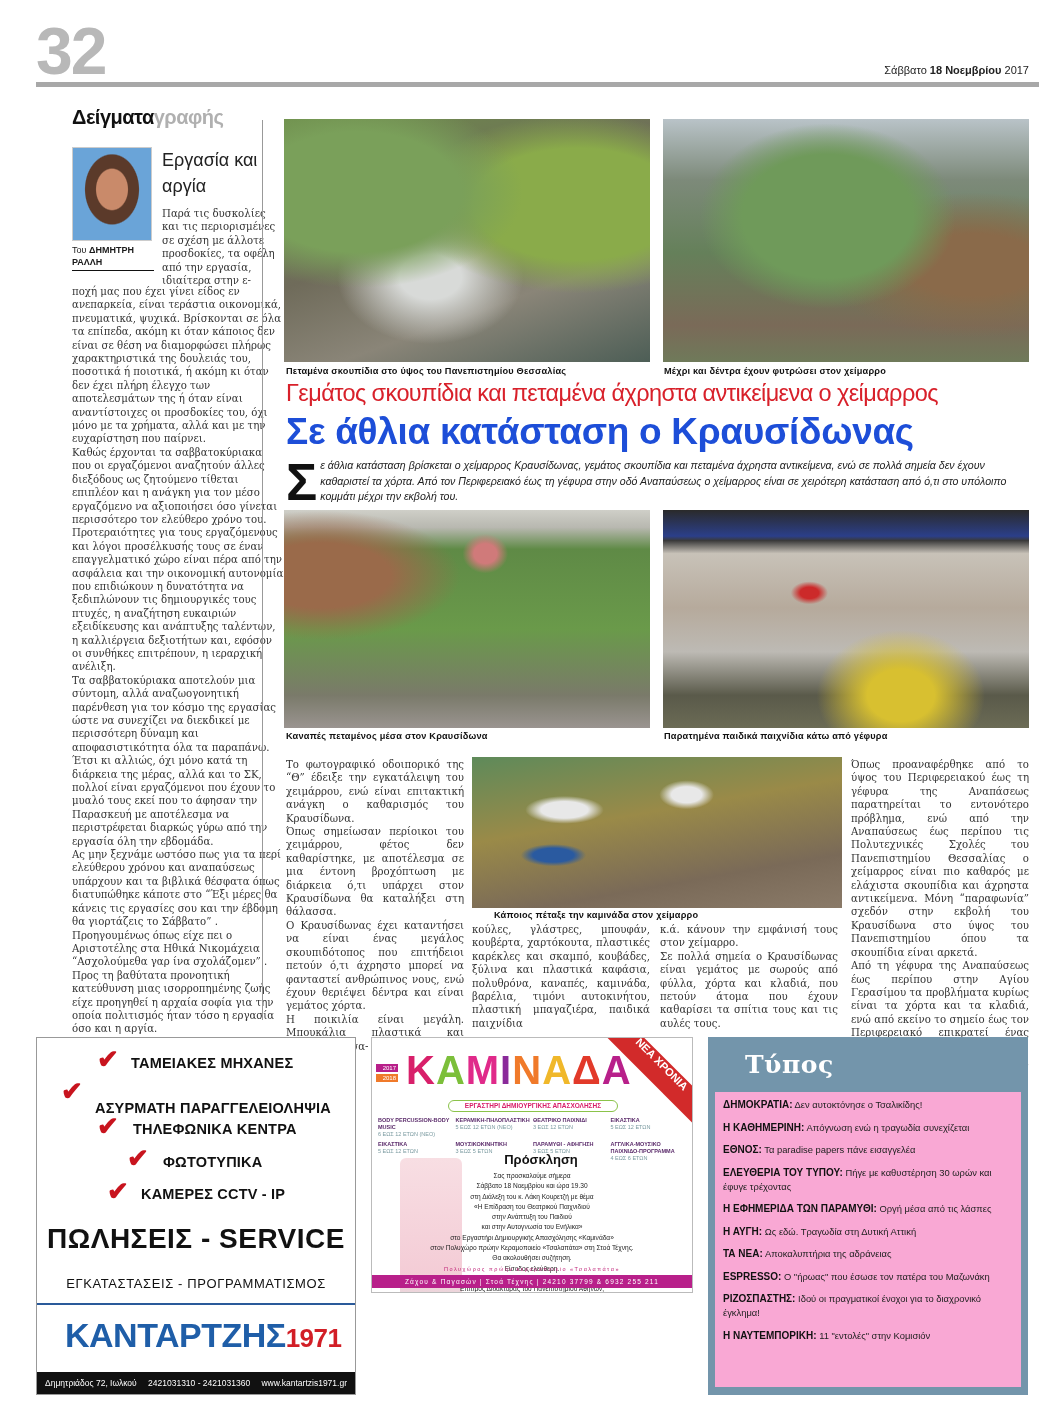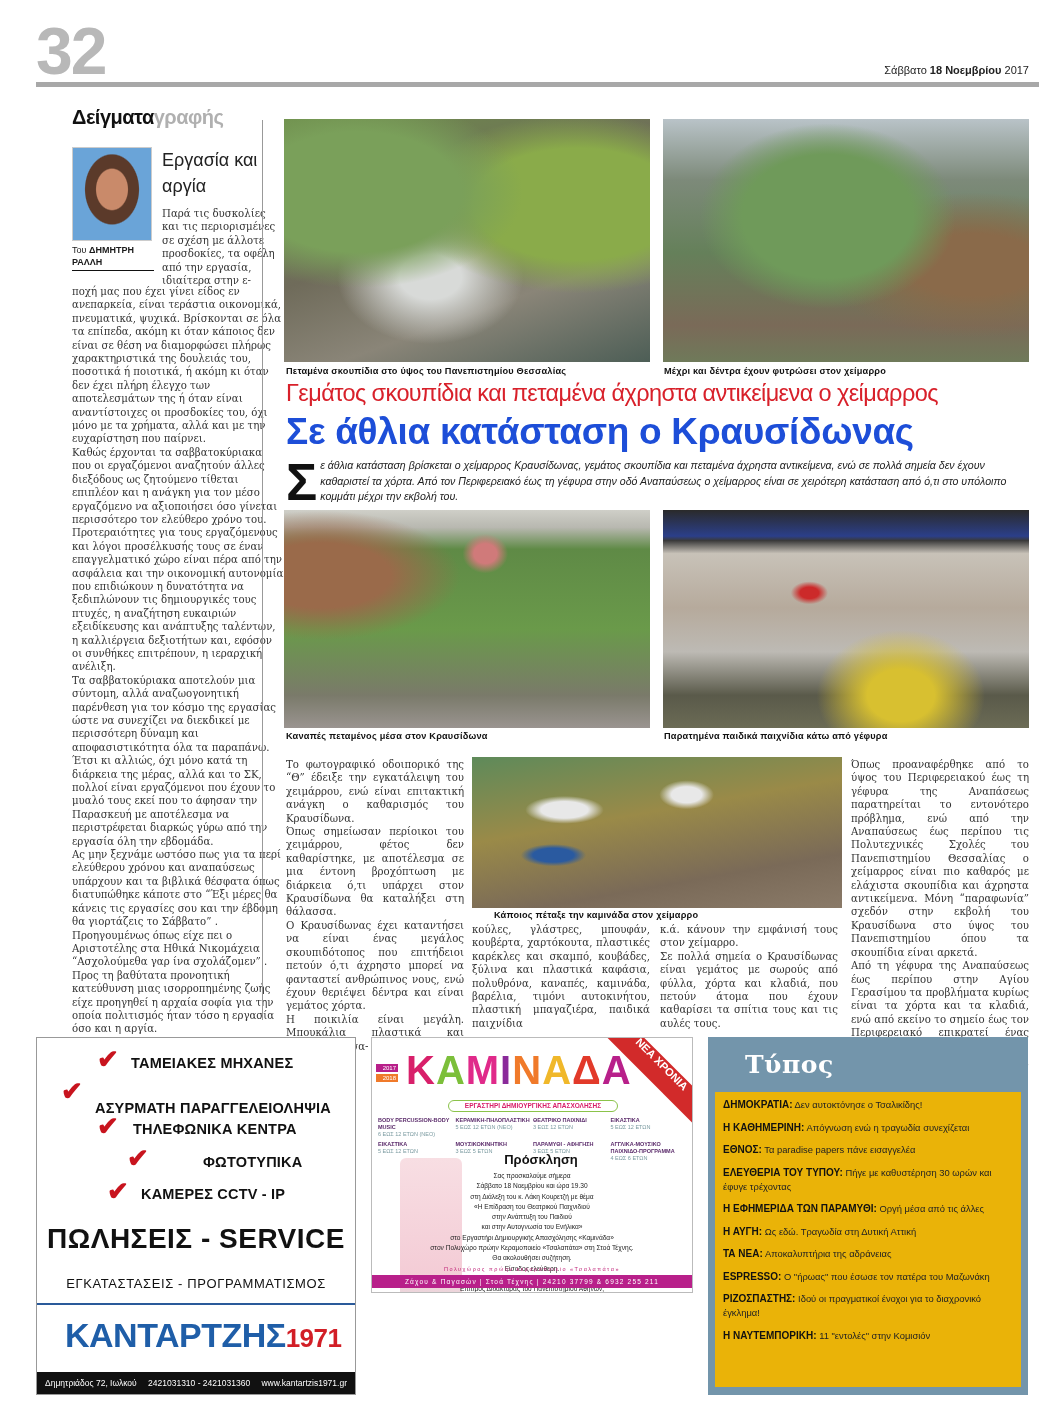--- a/index.html
+++ b/index.html
@@ -89,21 +89,21 @@
   .ad2 .inv-title { position: absolute; left: 18px; right: 0; top: 114px; text-align: center; font-family: "Liberation Sans", sans-serif; font-weight: bold; font-size: 13px; color: #111; }
   .ad2 .figure { position: absolute; left: 28px; top: 120px; width: 62px; height: 190px; background: linear-gradient(180deg, #f6d6dc 0%, #f1c0cc 60%, #cde8e4 100%); opacity: 0.8; border-radius: 6px 6px 0 0; }
   .ad2 .inv { position: absolute; left: 0; right: 0; top: 133px; text-align: center; font-family: "Liberation Sans", sans-serif; font-size: 6.6px; line-height: 10.3px; color: #222; }
   .ad2 .inv .sign { font-weight: bold; font-style: italic; margin-top: 4px; }
   .ad2 .venue { position: absolute; left: 0; right: 0; bottom: 20px; text-align: center; font-family: "Liberation Sans", sans-serif; font-size: 5.5px; letter-spacing: 1.5px; color: #c0267a; }
   .ad2 .bar { position: absolute; left: 0; right: 0; bottom: 4px; height: 13px; background: #b8208a; color: #fff; font-family: "Liberation Sans", sans-serif; font-size: 6.5px; letter-spacing: 1.2px; line-height: 13px; text-align: center; white-space: nowrap; }
 
   
   .press { position: absolute; left: 708px; top: 1037px; width: 320px; height: 358px; background: #7395ab; padding: 7px; }
   .press .ttl { height: 48px; font-family: "DejaVu Serif", serif; font-weight: bold; font-size: 25px; color: #fff; padding-left: 30px; line-height: 42px; letter-spacing: 0.5px; }
-  .press .list { background: #eab308; height: 295px; padding: 6px 8px; font-family: "Liberation Sans", sans-serif; font-size: 9.4px; line-height: 14px; color: #222; }
+  .press .list { background: #f9a8d4; height: 295px; padding: 6px 8px; font-family: "Liberation Sans", sans-serif; font-size: 9.4px; line-height: 14px; color: #222; }
   .press .item { margin-bottom: 8.5px; }
   .press .item b { font-weight: bold; font-size: 10px; color: #111; }
 </style>
 </head>
 <body>
 
 <div class="page-num">32</div>
 <div class="date">
   <span>Σάββατο</span>
   <b>18 Νοεμβρίου</b>
@@ -178,21 +178,21 @@
 </div>
 
 <div class="ad1">
   <span class="check" style="left:60px; top:8px;">✔</span>
   <div class="row" style="left:94px; top:17px;">ΤΑΜΕΙΑΚΕΣ ΜΗΧΑΝΕΣ</div>
   <span class="check" style="left:24px; top:40px;">✔</span>
   <div class="row" style="left:58px; top:62px;">ΑΣΥΡΜΑΤΗ ΠΑΡΑΓΓΕΛΕΙΟΛΗΨΙΑ</div>
   <span class="check" style="left:60px; top:75px;">✔</span>
   <div class="row" style="left:96px; top:83px;">ΤΗΛΕΦΩΝΙΚΑ ΚΕΝΤΡΑ</div>
   <span class="check" style="left:90px; top:107px;">✔</span>
-  <div class="row" style="left:126px; top:116px;margin-left:40px;">ΦΩΤΟΤΥΠΙΚΑ</div>
+  <div class="row" style="left:126px; top:116px;">ΦΩΤΟΤΥΠΙΚΑ</div>
   <span class="check" style="left:70px; top:140px;">✔</span>
   <div class="row" style="left:104px; top:148px;">ΚΑΜΕΡΕΣ CCTV - IP</div>
   <div class="big">ΠΩΛΗΣΕΙΣ - SERVICE</div>
   <div class="sub">ΕΓΚΑΤΑΣΤΑΣΕΙΣ - ΠΡΟΓΡΑΜΜΑΤΙΣΜΟΣ</div>
   <div class="rule"></div>
   <div class="brand"><span style="color:#1f5ea8;font-size:34px;">ΚΑΝΤΑΡΤΖΗΣ</span><span>1971</span></div>
   <div class="foot">
     <span>Δημητριάδος 72, Ιωλκού</span>
     <span>2421031310 - 2421031360</span>
     <span>www.kantartzis1971.gr</span>
@@ -243,20 +243,20 @@
   <div class="bar">Ζάχου &amp; Παγασών | Στοά Τέχνης | 24210 37799 &amp; 6932 255 211</div>
 </div>
 
 <div class="press">
   <div class="ttl">Τύπος</div>
   <div class="list">
     <div class="item"><b>ΔΗΜΟΚΡΑΤΙΑ:</b> <span>Δεν αυτοκτόνησε ο Τσαλικίδης!</span></div>
     <div class="item"><b>Η ΚΑΘΗΜΕΡΙΝΗ:</b> <span>Απόγνωση ενώ η τραγωδία συνεχίζεται</span></div>
     <div class="item"><b>ΕΘΝΟΣ:</b> <span>Τα paradise papers πάνε εισαγγελέα</span></div>
     <div class="item"><b>ΕΛΕΥΘΕΡΙΑ ΤΟΥ ΤΥΠΟΥ:</b> <span>Πήγε με καθυστέρηση 30 ωρών και έφυγε τρέχοντας</span></div>
-    <div class="item"><b>Η ΕΦΗΜΕΡΙΔΑ ΤΩΝ ΠΑΡΑΜΥΘΙ:</b> <span>Οργή μέσα από τις άλλες</span></div>
+    <div class="item"><b>Η ΕΦΗΜΕΡΙΔΑ ΤΩΝ ΠΑΡΑΜΥΘΙ:</b> <span>Οργή μέσα από τις λάσπες</span></div>
     <div class="item"><b>Η ΑΥΓΗ:</b> <span>Ως εδώ. Τραγωδία στη Δυτική Αττική</span></div>
     <div class="item"><b>ΤΑ ΝΕΑ:</b> <span>Αποκαλυπτήρια της αδράνειας</span></div>
     <div class="item"><b>ESPRESSO:</b> <span>Ο "ήρωας" που έσωσε τον πατέρα του Μαζωνάκη</span></div>
     <div class="item"><b>ΡΙΖΟΣΠΑΣΤΗΣ:</b> <span>Ιδού οι πραγματικοί ένοχοι για το διαχρονικό έγκλημα!</span></div>
     <div class="item"><b>Η ΝΑΥΤΕΜΠΟΡΙΚΗ:</b> <span>11 "εντολές" στην Κομισιόν</span></div>
   </div>
 </div>
 
 </body></html>

